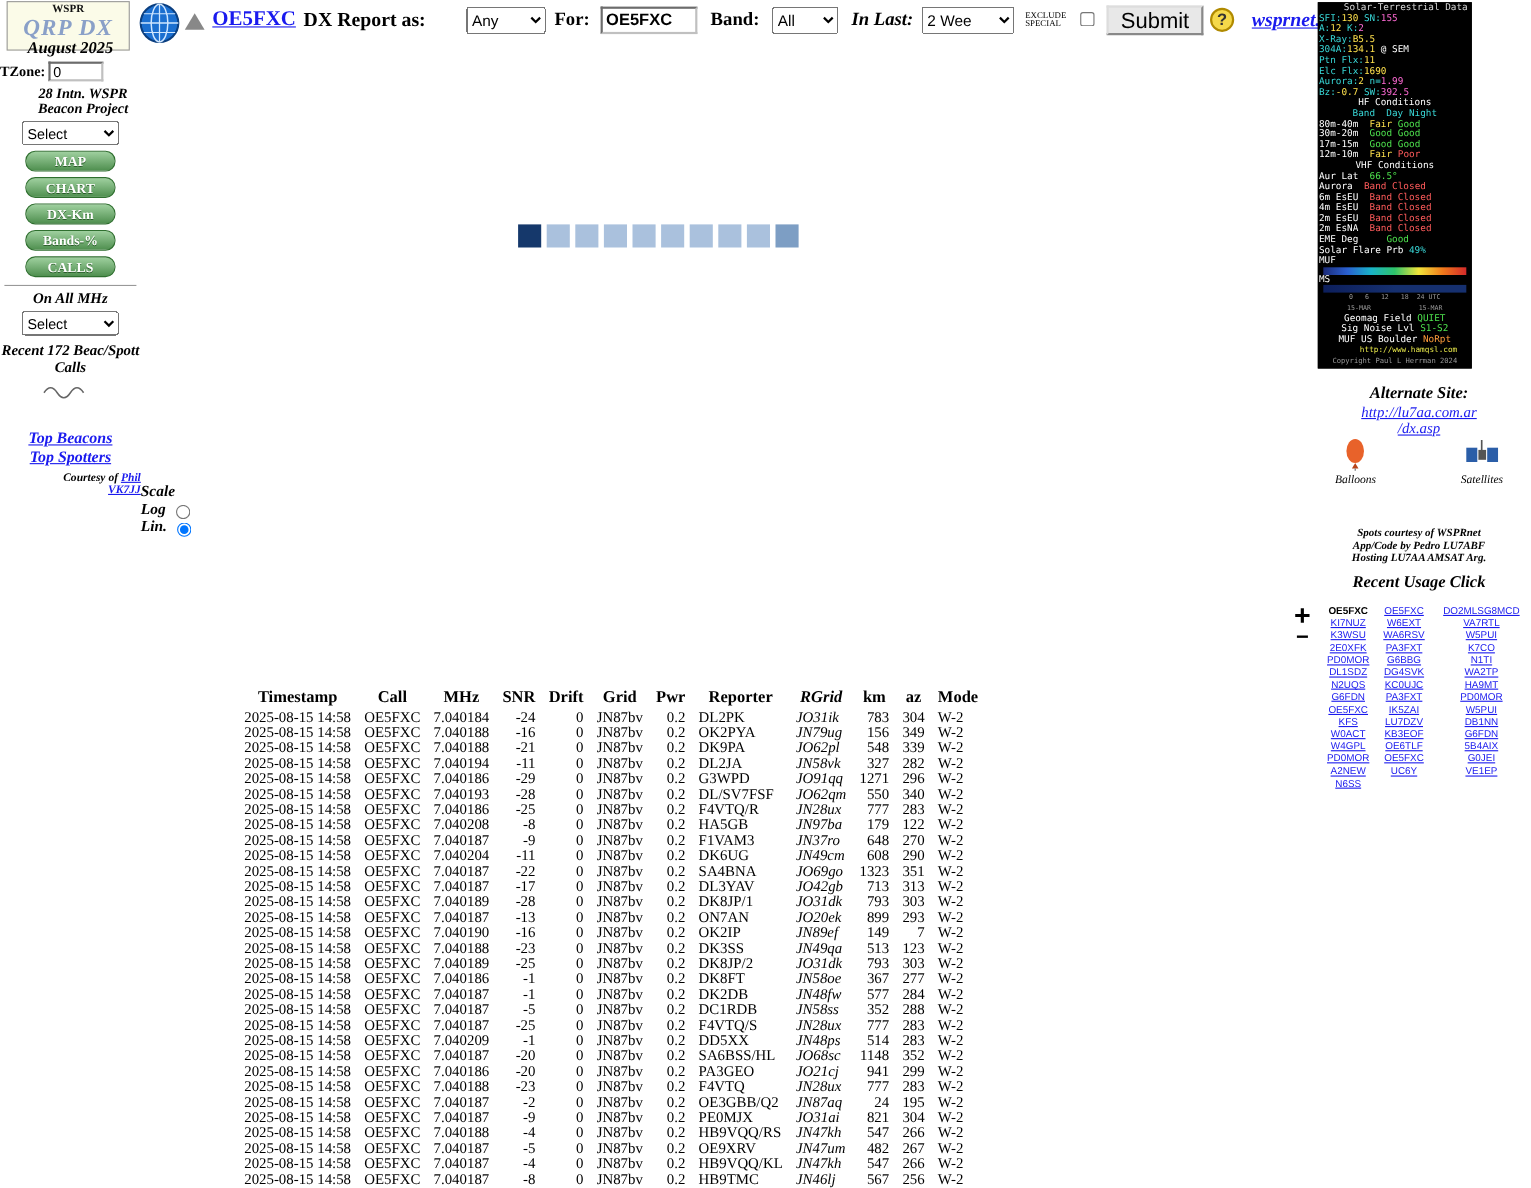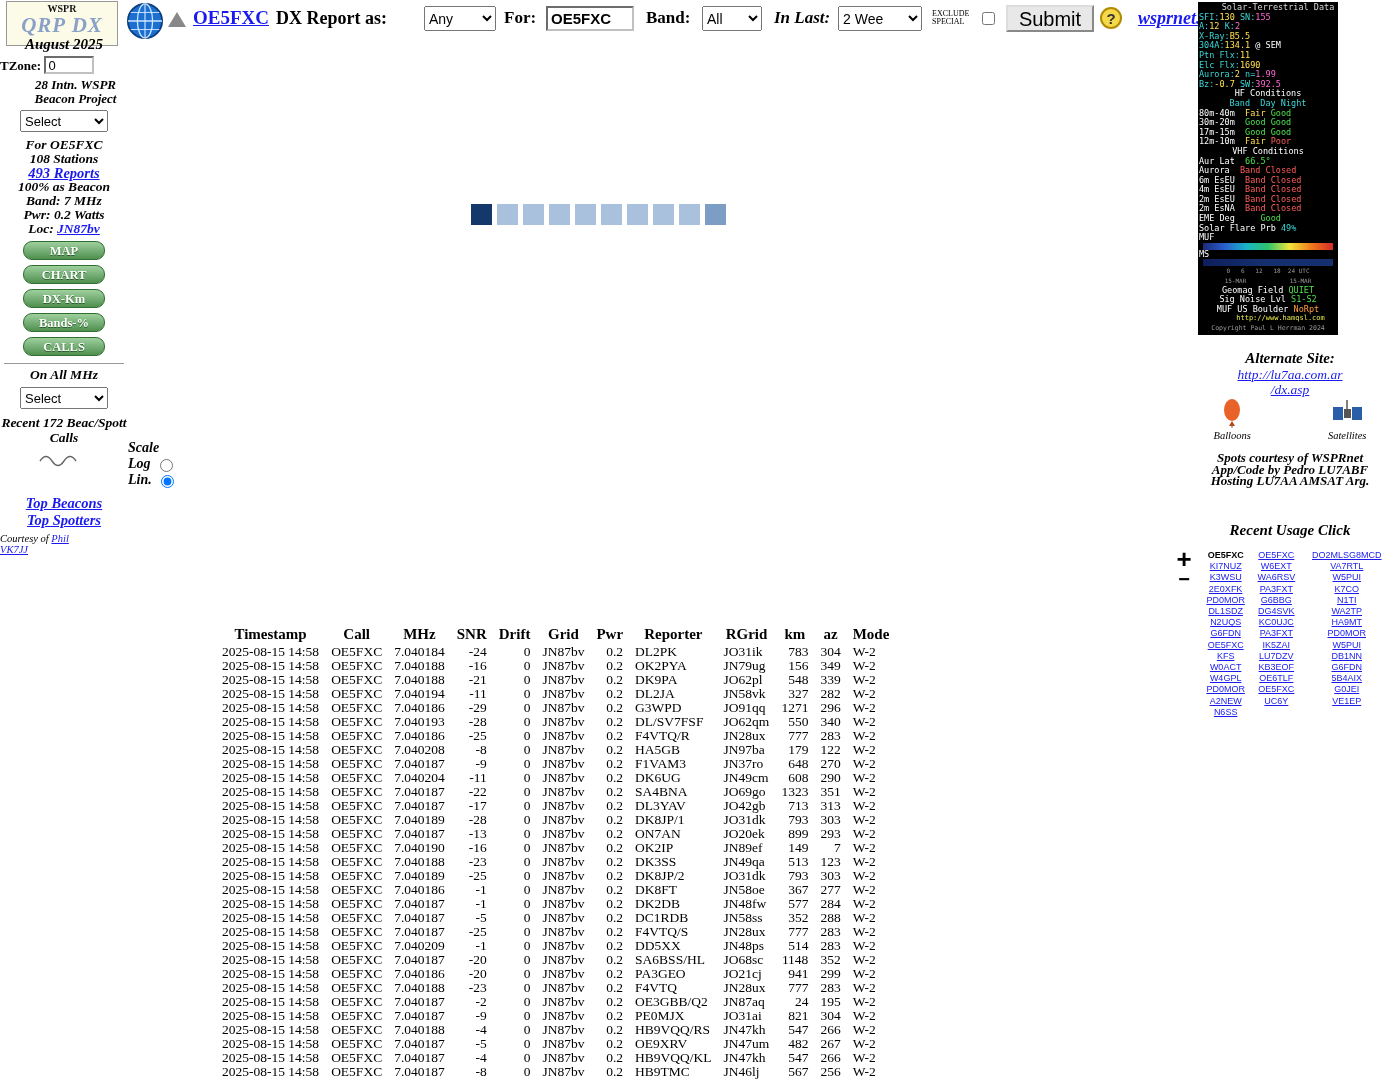--- a/index.html
+++ b/index.html
@@ -85,21 +85,21 @@
     text-align: center; line-height: 18px; font-family: "Liberation Serif", serif;
     text-shadow: 0 1px 0 #2a5a2a;
   }
   .hr-line { border-top: 1px solid #999; margin: 7px 4px 0 4px; }
   .onall { text-align: center; font-size: 13.5px; font-weight: bold; font-style: italic; margin-top: 3px;}
   .recent-t { text-align: center; font-size: 13.5px; font-weight: bold; font-style: italic; line-height: 15px; margin-top: 6px;}
   .scale-box { position: absolute; left: 128px; top: 440px; width: 70px; font-size: 14px; font-weight: bold; font-style: italic;}
   .scale-box .row { display: flex; align-items: center; gap: 4px; }
   .topbeacons { text-align: center; margin-top: 26px; }
   .topbeacons a { color: #1a1aee; text-decoration: underline; font-size: 14.5px; font-weight: bold; font-style: italic; display:block; }
-  .courtesy { text-align: left; font-size: 10.5px; font-style: italic; font-weight: normal; margin-top: 4px; line-height: 11px;}
+  .courtesy { text-align: right; font-size: 10.5px; font-style: italic; font-weight: bold; margin-top: 4px; line-height: 11px;}
   .courtesy a { color: #1a1aee; text-decoration: underline; }
 
   
   .loader { position: absolute; left: 471px; top: 204px; display: flex; gap: 5px; }
   .loader i { display: block; width: 21px; height: 21px; background: #aac1dd; }
   .loader i.dark { background: #15386b; }
   .loader i.mid { background: #7d9ec4; }
 
   
   .solar {
@@ -124,22 +124,22 @@
   .k3-badge { position: absolute; left: 1258px; top: 10px; width: 28px; height: 18px;
               border: 2px solid #ff6a00; color: #fff; font-size: 12px; font-weight: bold;
               text-align: center; line-height: 15px; font-family: "DejaVu Sans Mono", monospace; }
 
   
   .altsite { position: absolute; left: 1190px; top: 350px; width: 200px; text-align: center; }
   .altsite .t { font-size: 15px; font-weight: bold; font-style: italic; }
   .altsite a { color: #1a1aee; text-decoration: underline; font-size: 13.5px; font-style: italic; display: block; line-height: 15px;}
   .icons-row { position: absolute; left: 1190px; top: 398px; width: 200px; display: flex; justify-content: space-around; gap: 30px;}
   .icons-row .ic { text-align: center; font-size: 10.5px; font-style: italic; }
-  .spots-courtesy { position: absolute; left: 1190px; top: 452px; width: 200px; text-align: center;
-                    font-size: 13px; font-style: italic; font-weight: bold; line-height: 11.5px; }
+  .spots-courtesy { position: absolute; left: 1190px; top: 479px; width: 200px; text-align: center;
+                    font-size: 10px; font-style: italic; font-weight: bold; line-height: 11.5px; }
   .recent-usage { position: absolute; left: 1190px; top: 522px; width: 200px; text-align: center;
                   font-size: 15px; font-weight: bold; font-style: italic; line-height: 16px;}
   .zoom-ctrl { position: absolute; left: 1172px; top: 548px; width: 24px; }
   .zoom-ctrl .pm { font-size: 26px; font-weight: bold; color: #000; line-height: 22px; text-align: center;
                    font-family: "Liberation Sans", sans-serif; }
   .zoom-ctrl .pm.minus { font-size: 20px; line-height: 18px; }
   .calls-grid {
     position: absolute; left: 1200px; top: 550px; width: 192px;
     font-family: "Liberation Sans", sans-serif; font-size: 9px; line-height: 11.2px;
   }
@@ -159,21 +159,21 @@
   }
   .datatable td { padding: 0 6px; white-space: nowrap; line-height: 14px; }
   .t-ts { text-align: left; }
   .t-call { text-align: left; }
   .t-mhz { text-align: right; }
   .t-snr { text-align: right; }
   .t-drift { text-align: right; margin-left: 24px; }
   .t-grid { text-align: left; }
   .t-pwr { text-align: right; }
   .t-rep { text-align: left; }
-  .t-rgrid { text-align: left; }
+  .t-rgrid { text-align: left; font-style: italic; }
   .t-km { text-align: right; }
   .t-az { text-align: right; }
   .t-mode { text-align: left; }
 </style>
 </head>
 <body>
 
 <div id="root">
 
   <div class="topbar">
@@ -232,32 +232,20 @@
     <div class="side-date">August 2025</div>
     <div class="tz-row">
       <span>TZone:</span>
       <input value="0" style="">
     </div>
     <div class="side-proj">28 Intn. WSPR Beacon Project</div>
     <select class="side-select">
       <option>Select</option>
     </select>
 
-    <div class="side-info">
-      <div>For OE5FXC</div>
-      <div>108 Stations</div>
-      <div class="rep">493 Reports</div>
-      <div>100% as Beacon</div>
-      <div>Band: 7 MHz</div>
-      <div>Pwr: 0.2 Watts</div>
-      <div>
-        <span>Loc:</span>
-        <a class="loc" href="#">JN87bv</a>
-      </div>
-    </div>
 
     <div class="pillbtn">MAP</div>
     <div class="pillbtn">CHART</div>
     <div class="pillbtn">DX-Km</div>
     <div class="pillbtn">Bands-%</div>
     <div class="pillbtn">CALLS</div>
 
     <div class="hr-line"></div>
     <div class="onall">On All MHz</div>
     <select class="side-select">

